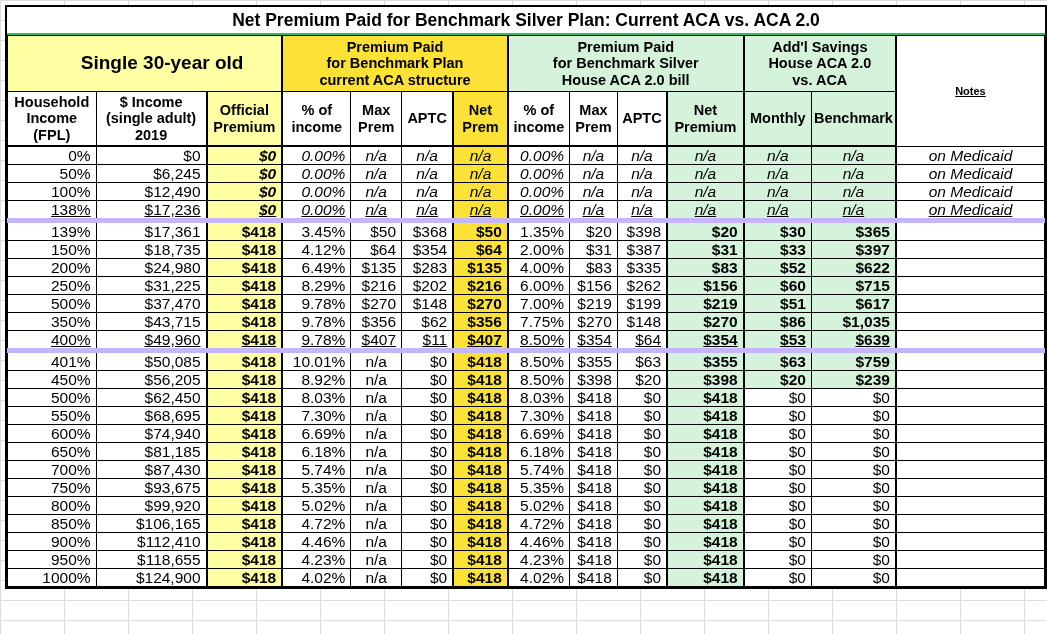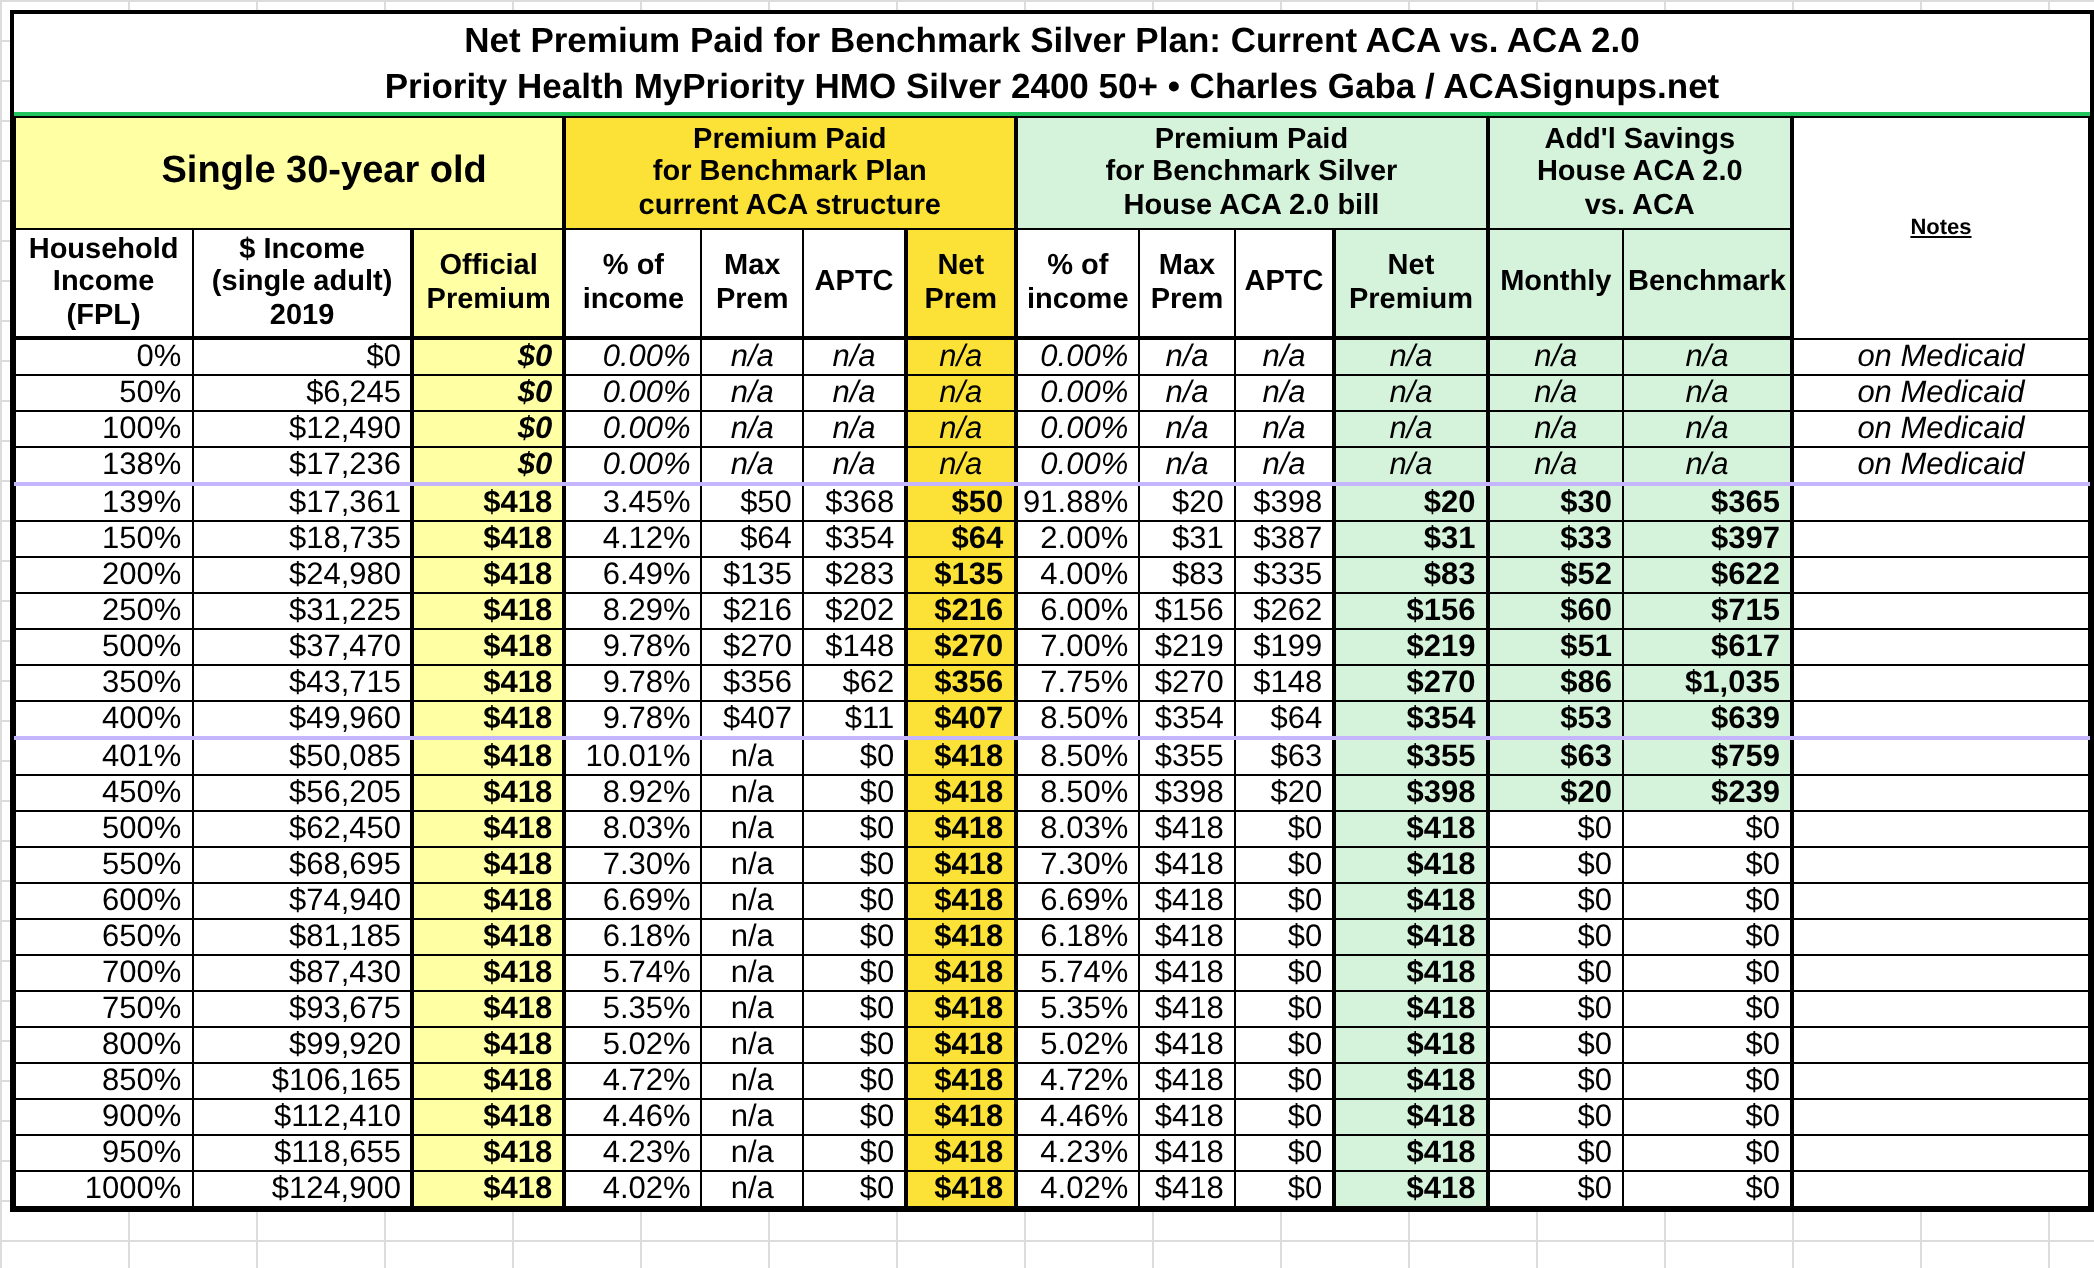--- a/index.html
+++ b/index.html
@@ -88,21 +88,21 @@
     height: 17px;
     line-height: 17px;
     font-size: 15.5px;
     text-align: right;
     padding: 0 5px 0 2px;
   }
   td.center { text-align: center; padding: 0 2px; }
 
   
   .tl { border-left: 2px solid #000; }
-  tr.divider td { border-bottom: 2px solid #c4b5fd; }
+  tr.divider td { border-bottom: 5px solid #c4b5fd; text-decoration: underline; }
 
   
   td.col-official { background: var(--c-light-yellow, #FFFFA3); font-weight: bold; }
   td.col-aca-net  { background: var(--c-bright-yellow, #FCE236); font-weight: bold; }
   td.col-aca2-net { background: var(--c-light-green, #D5F2DA); font-weight: bold; }
 
   
   tr.band-medicaid td { font-style: italic; }
   tr.band-medicaid td.col-fpl,
   tr.band-medicaid td.col-income { font-style: normal; }
@@ -117,21 +117,20 @@
     background: var(--c-light-green, #D5F2DA);
     font-weight: bold;
   }
 </style>
 </head>
 <body>
 
 <div class="sheet-frame">
   <div class="title-block">
     <div>Net Premium Paid for Benchmark Silver Plan: Current ACA vs. ACA 2.0</div>
-    <div>Priority Health MyPriority HMO Silver 2400 50+ • Charles Gaba / ACASignups.net</div>
   </div>
 
   <table>
     <colgroup>
       <col class="c-fpl">
         <col class="c-income">
         <col class="c-official">
       <col class="c-aca-pct">
         <col class="c-aca-max">
         <col class="c-aca-aptc">
@@ -251,21 +250,21 @@
           <td class="col-notes tl center">on Medicaid</td>
         </tr>
         <tr class="band-subsidy">
           <td class="col-fpl">139%</td>
           <td class="col-income">$17,361</td>
           <td class="col-official tl">$418</td>
           <td class="col-aca-pct tl">3.45%</td>
           <td class="col-aca-max">$50</td>
           <td class="col-aca-aptc">$368</td>
           <td class="col-aca-net tl">$50</td>
-          <td class="col-aca2-pct tl">91.88%</td>
+          <td class="col-aca2-pct tl">1.35%</td>
           <td class="col-aca2-max">$20</td>
           <td class="col-aca2-aptc">$398</td>
           <td class="col-aca2-net tl">$20</td>
           <td class="col-save-monthly tl">$30</td>
           <td class="col-save-annually">$365</td>
           <td class="col-notes tl center"></td>
         </tr>
         <tr class="band-subsidy">
           <td class="col-fpl">150%</td>
           <td class="col-income">$18,735</td>

